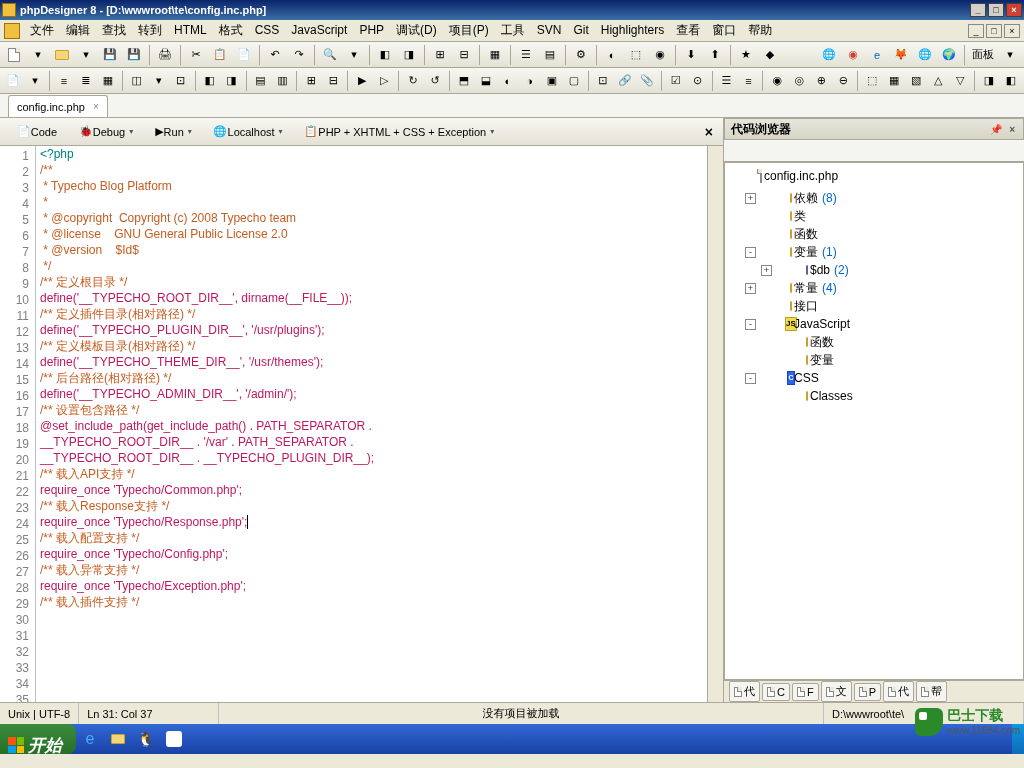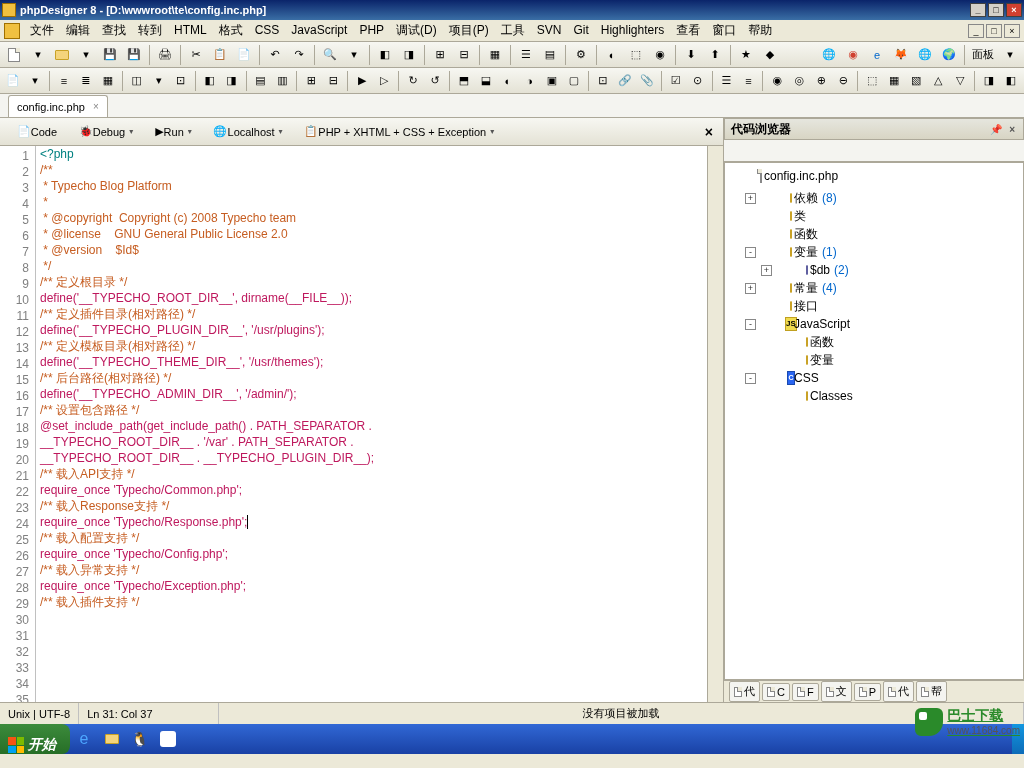--- a/index.html
+++ b/index.html
@@ -49,38 +49,38 @@
 .tree-item .count { color: #0066cc; margin-left: 4px; }
 
 .panel-footer { height: 22px; background: #ece9d8; border-top: 1px solid #aca899; display: flex; align-items: center; padding: 0 4px; }
 .panel-footer .ftab { padding: 2px 4px; margin: 0 1px; font-size: 11px; border: 1px solid #aca899; border-radius: 2px; background: #f4f4f0; cursor: pointer; display: flex; align-items: center; gap: 2px; }
 
 .statusbar { height: 22px; background: #ece9d8; border-top: 1px solid #aca899; display: flex; align-items: center; font-size: 11px; }
 .statusbar .cell { padding: 0 8px; border-right: 1px solid #c0c0c0; height: 100%; display: flex; align-items: center; }
 .statusbar .center { flex: 1; text-align: right; justify-content: center; }
 
 .taskbar { height: 30px; background: linear-gradient(to bottom, #3168d5, #1941a5); display: flex; align-items: center; padding: 0; }
-.startbtn { height: 30px; padding: 12px 14px 0 8px; background: linear-gradient(to bottom, #3c8b3c, #266e26); color: #fff; font-weight: bold; font-size: 14px; display: flex; align-items: center; border-radius: 0 8px 8px 0; cursor: pointer; font-style: italic; }
+.startbtn { height: 30px; padding: 12px 14px 0 8px; background: linear-gradient(to bottom, #3c8b3c, #266e26); color: #fff; font-weight: bold; font-size: 17px; display: flex; align-items: center; border-radius: 0 8px 8px 0; cursor: pointer; font-style: italic; }
 .startbtn .winlogo { width: 16px; height: 16px; margin-right: 4px; display: grid; grid-template: 1fr 1fr / 1fr 1fr; gap: 1px; }
 .startbtn .winlogo span:nth-child(1){background:#f65314;} .startbtn .winlogo span:nth-child(2){background:#7cbb00;} .startbtn .winlogo span:nth-child(3){background:#00a1f1;} .startbtn .winlogo span:nth-child(4){background:#ffbb00;}
 .taskbar .ticon { width: 24px; height: 24px; margin: 0 2px; display: inline-flex; align-items: center; justify-content: center; cursor: pointer; }
 .taskbar .tray { margin-left: auto; background: linear-gradient(to bottom, #1297e0, #0d6bb8); height: 30px; display: flex; align-items: center; padding: 0 6px; color: #fff; font-size: 11px; }
 
 
 .kw { color: #008080; } .cmt { color: #c65d21; } .func { color: #be185d; } .cursor-caret { border-left: 1px solid #000; animation: blink 1s infinite; } @keyframes blink { 50% { opacity: 0; } }
 
 
 .ico-file { width:12px; height:14px; border:1px solid #888; background:#fff; position:relative; } .ico-file::after { content:''; position:absolute; top:-1px; right:-1px; width:4px; height:4px; background:#ece9d8; border-left:1px solid #888; border-bottom:1px solid #888; }
 .ico-folder { width:14px; height:10px; background:#f4d47c; border:1px solid #c9a227; border-radius:1px; }
 .ico-disk { width:14px; height:10px; background:#a0a0d0; border:1px solid #6060a0; border-radius:2px; }
 .ico-js { width:14px; height:14px; background:#f0db4f; border:1px solid #c0a020; font-size:8px; text-align:center; line-height:12px; font-weight:bold; }
 .ico-css { width:14px; height:14px; background:#2965f1; border:1px solid #1a4ab0; font-size:7px; text-align:center; line-height:12px; color:#fff; font-weight:bold; }
 
 
-.watermark { position: absolute; bottom: 32px; right: 4px; display: flex; align-items: center; font-size: 14px; font-weight: bold; color: #2a8a2a; pointer-events: none; text-decoration: underline; }
+.watermark { position: absolute; bottom: 32px; right: 4px; display: flex; align-items: center; font-size: 14px; font-weight: bold; color: #2a8a2a; pointer-events: none; }
 .watermark .logo { width: 28px; height: 28px; background: #2a8a2a; border-radius: 6px 6px 14px 6px; margin-right: 4px; position: relative; }
 .watermark .logo::after { content:''; position:absolute; top:4px; left:4px; width:8px; height:8px; background:#fff; border-radius:2px; }
 </style>
 </head>
 <body>
 
 <div class="titlebar">
   <span style="width:14px;height:14px;background:#f0c040;border:1px solid #a07000;margin-right:4px;"></span>
   <span>phpDesigner 8 - [D:\wwwroot\te\config.inc.php]</span>
   <span class="spacer"></span>
@@ -392,20 +392,21 @@
         <span class="ftab"><span class="ico-file" style="width:8px;height:10px;"></span>代</span>
         <span class="ftab"><span class="ico-file" style="width:8px;height:10px;"></span>帮</span>
       </div>
   </div>
 </div>
 
 <div class="statusbar">
   <div class="cell">Unix | UTF-8</div>
   <div class="cell" style="width:140px;">Ln   31: Col  37</div>
   <div class="cell center">没有项目被加载</div>
+  <div class="cell" style="width:200px;">D:\wwwroot\te\</div>
 </div>
 
 <div class="taskbar">
   <div class="startbtn">
     <span class="winlogo">
         <span></span>
         <span></span>
         <span></span>
         <span></span>
       </span>

